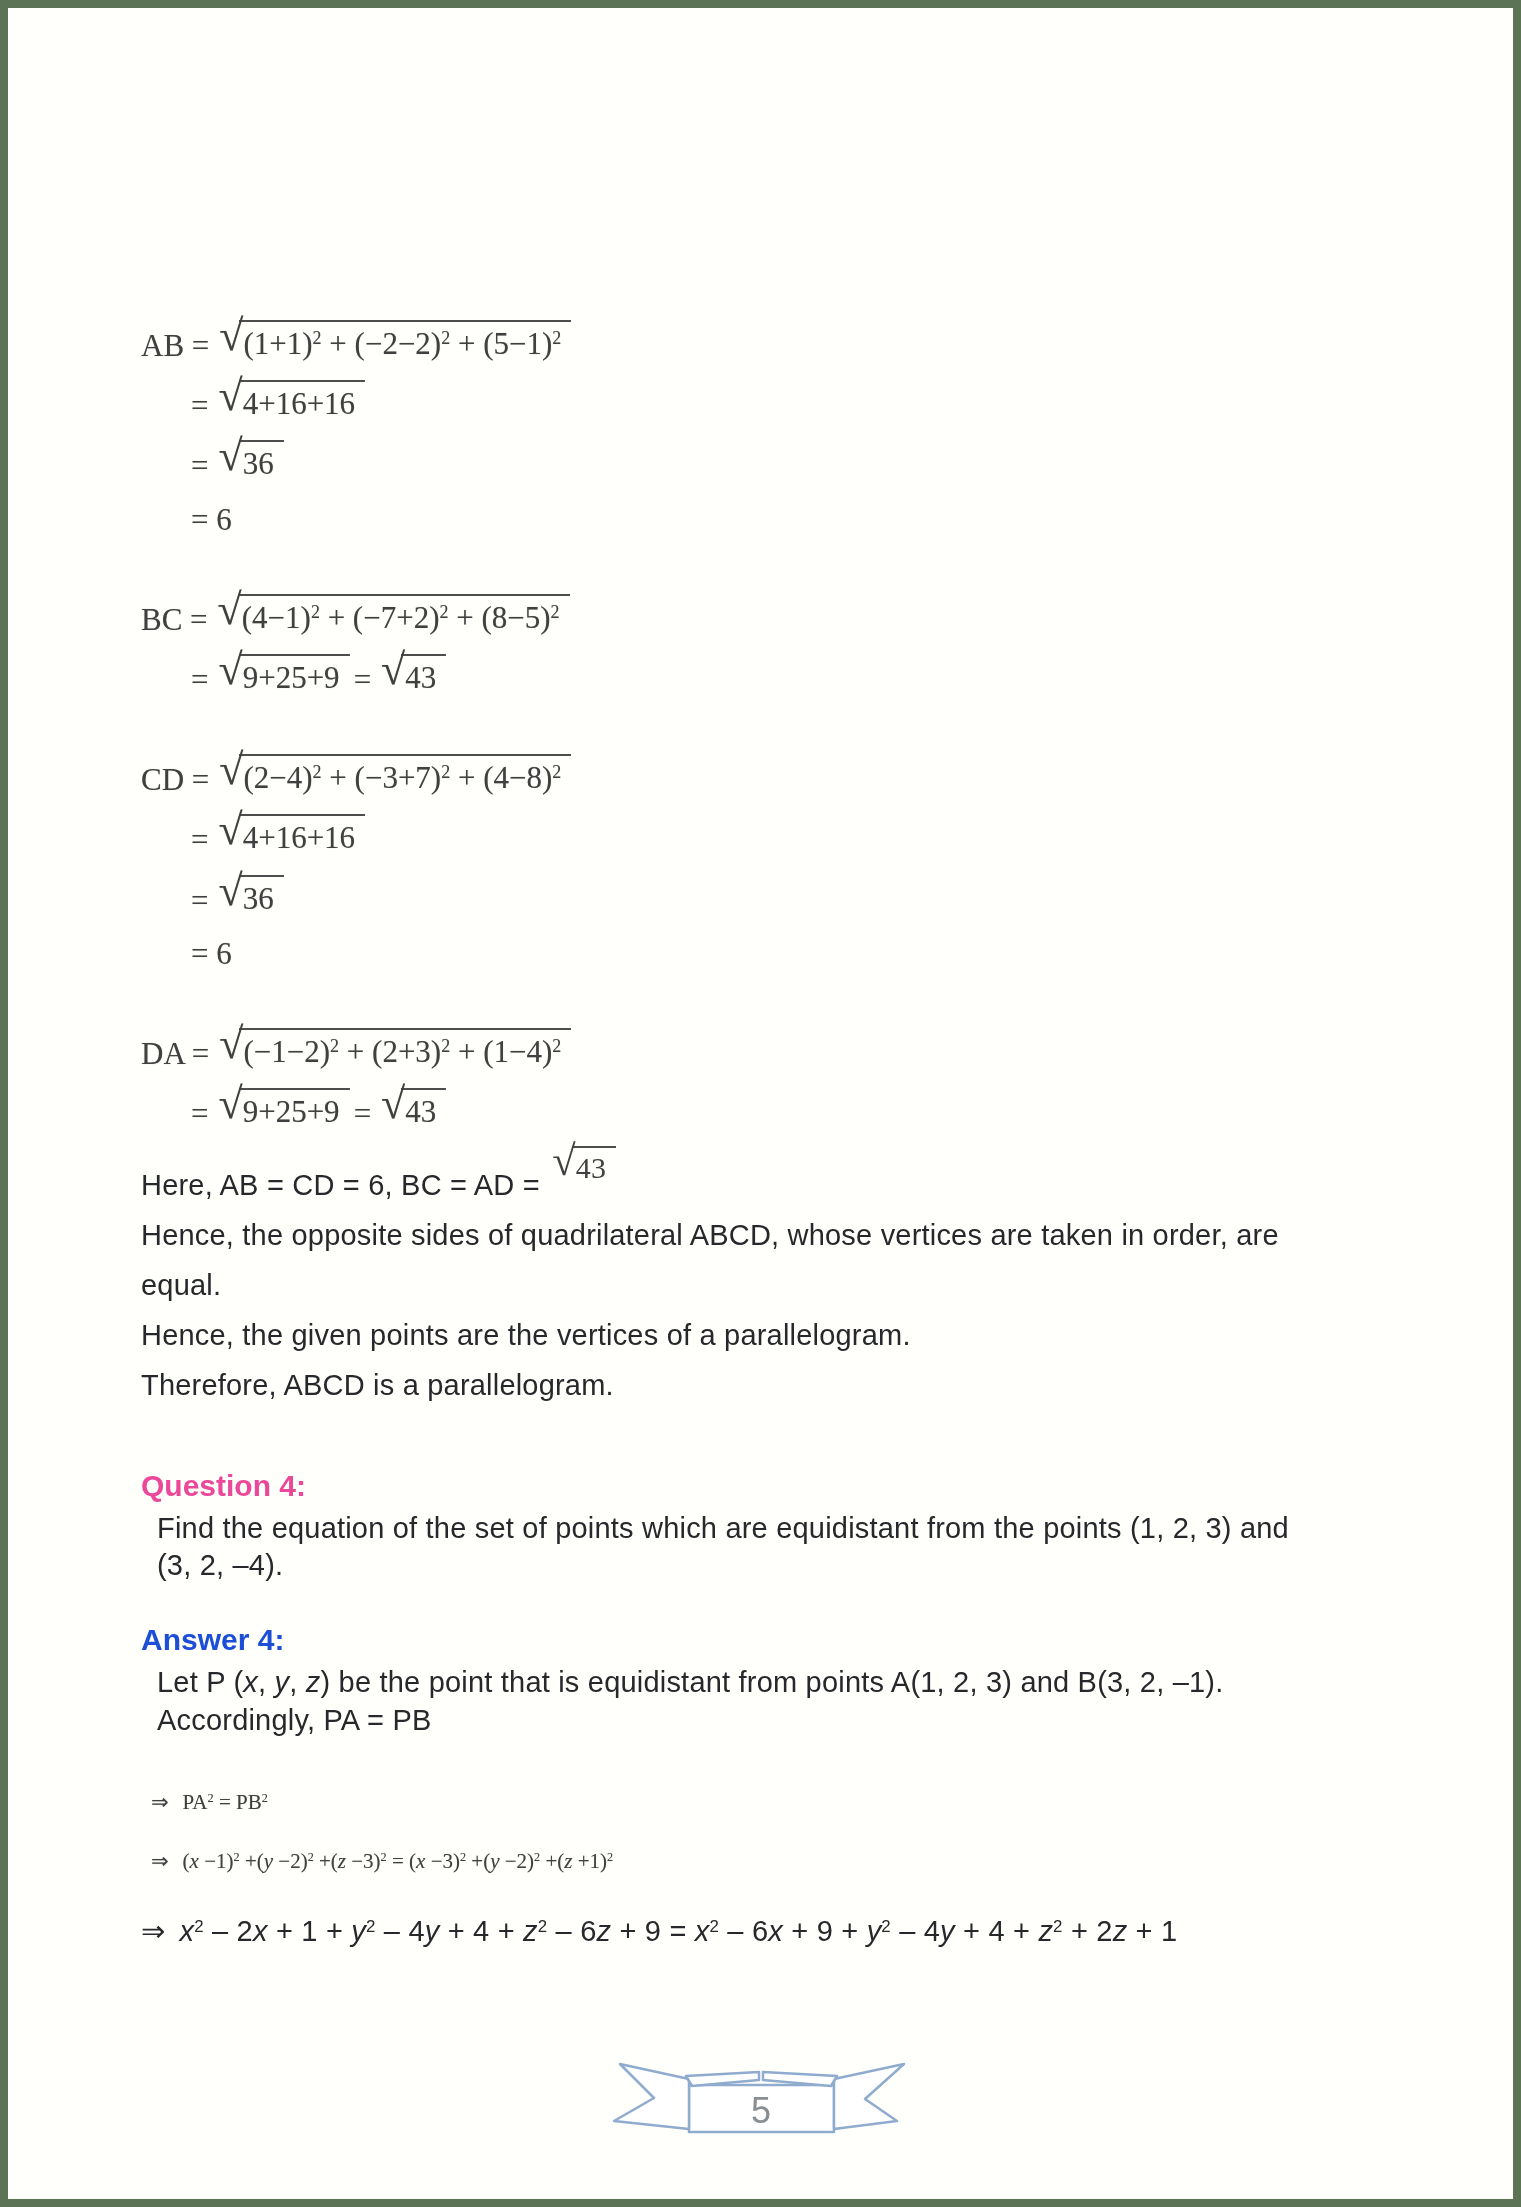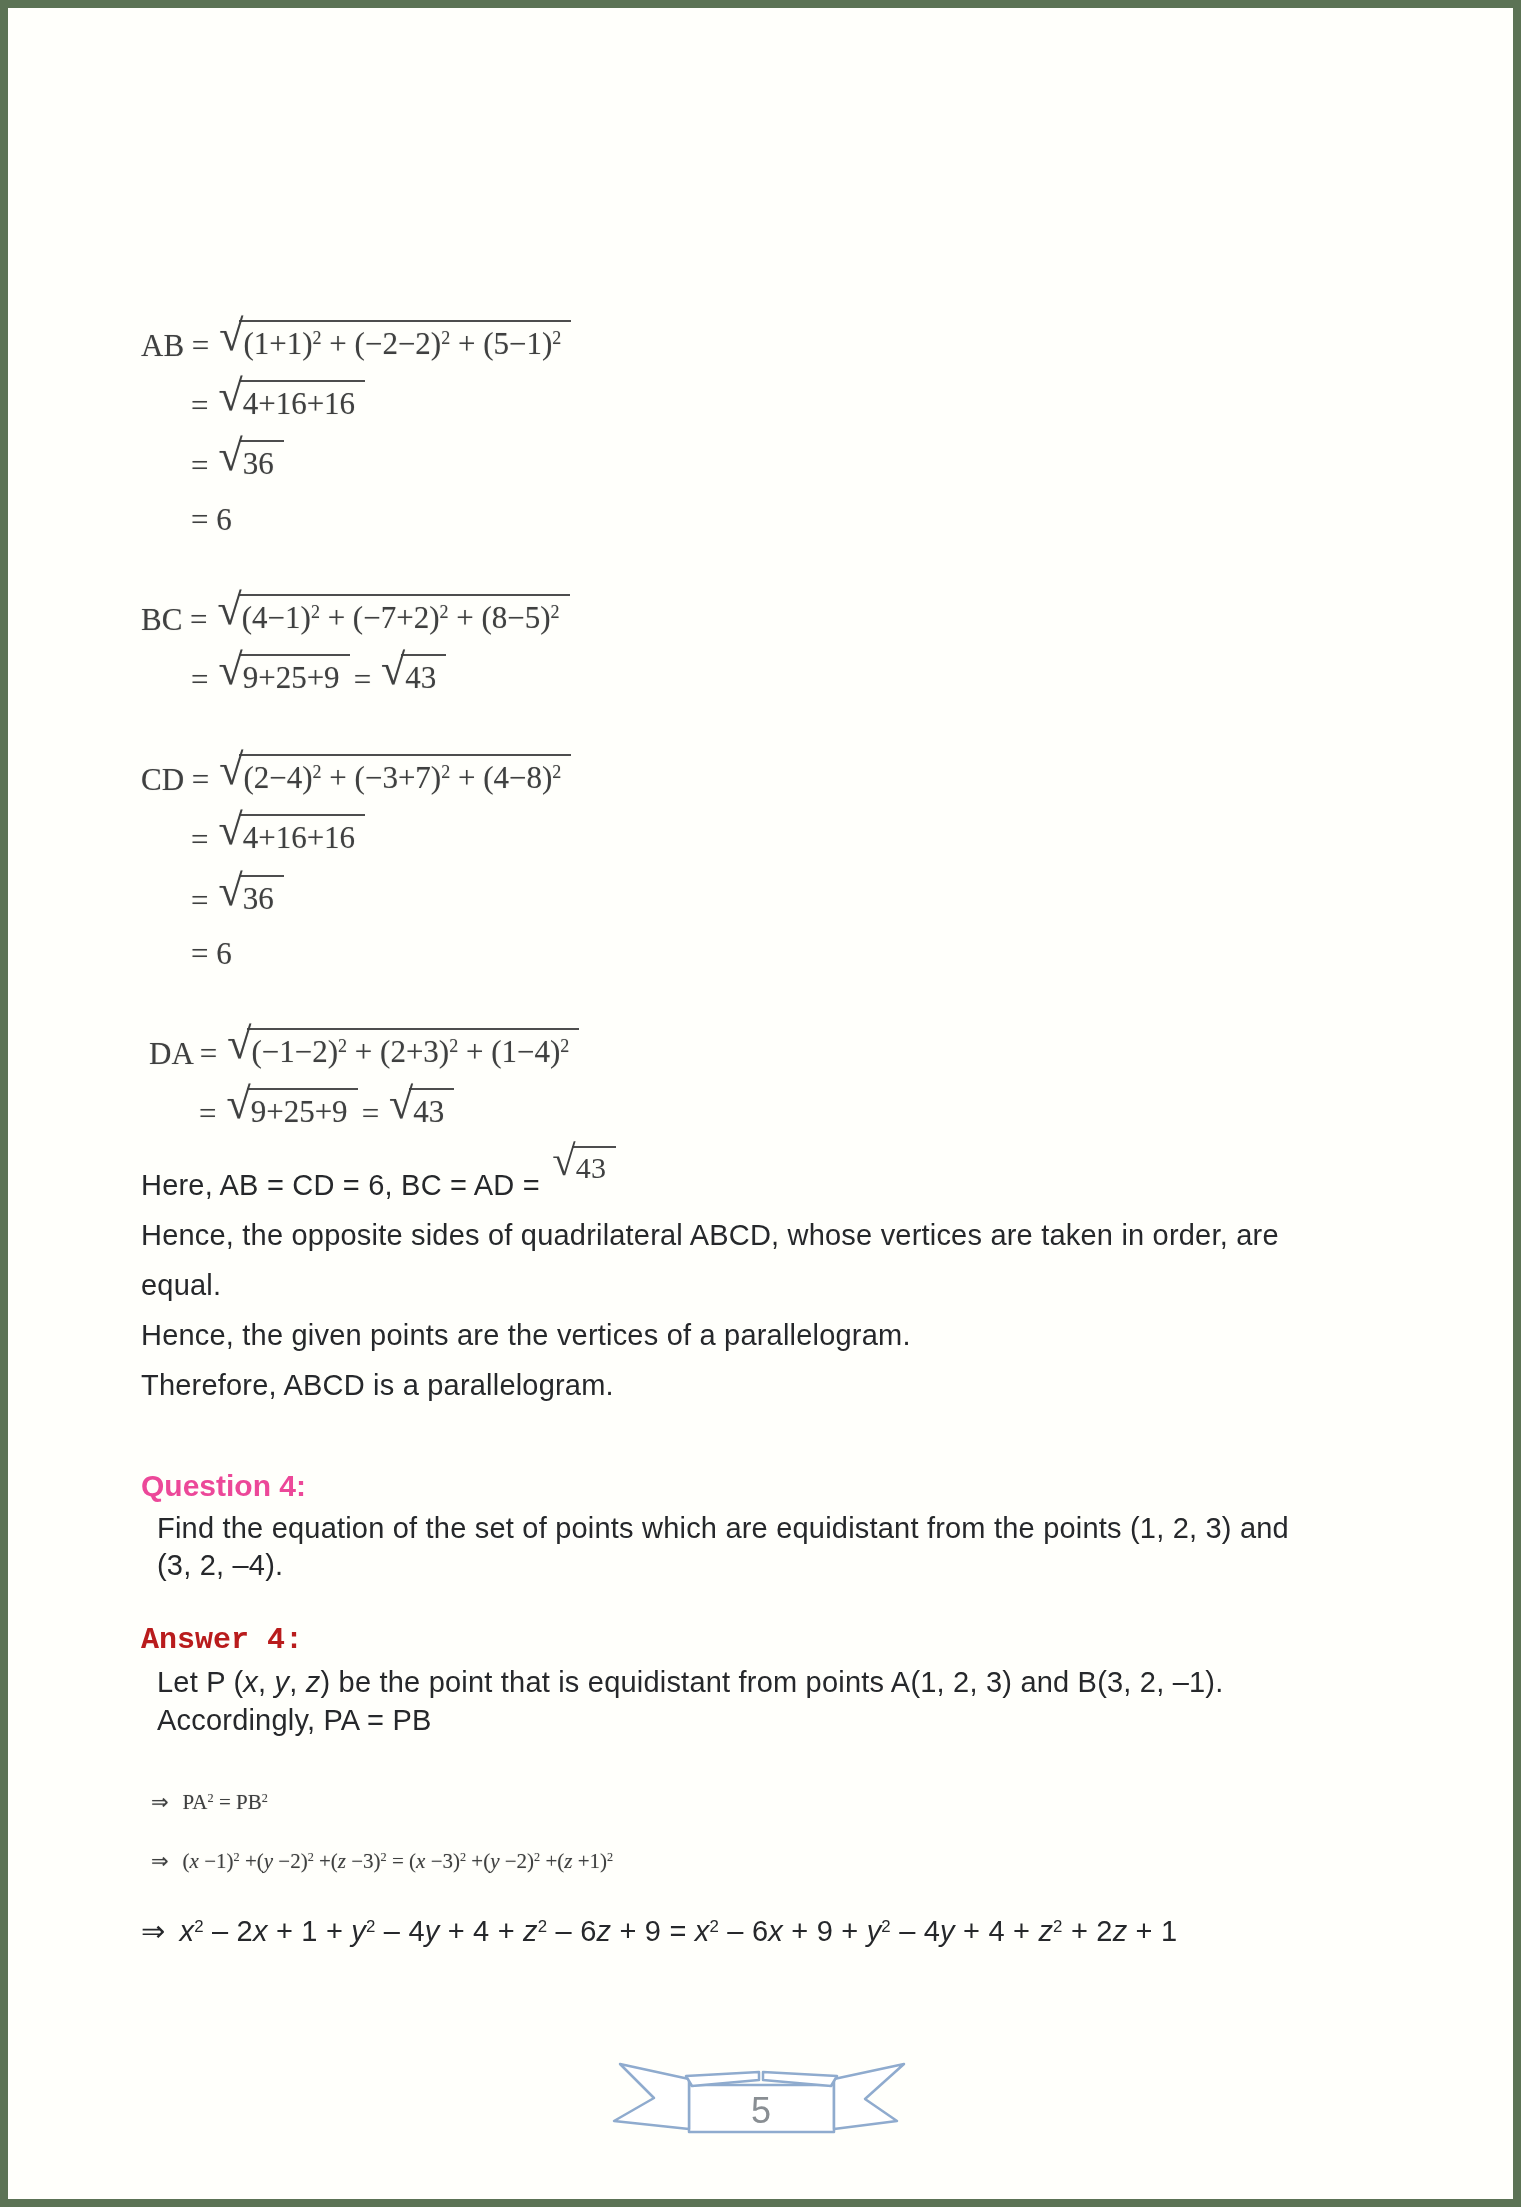--- a/index.html
+++ b/index.html
@@ -58,21 +58,21 @@
     transform:translateY(-14px);
     display:inline-flex;
   }
   .here-line .rbar{padding-top:1px;border-top-width:2px;}
   .qa-section{margin-top:58px;}
   .qa-heading{
     font-size:30px;font-weight:bold;
     margin:0 0 8px 0;
   }
   .q-heading{color:#ec4899;}
-  .a-heading{color:#b91c1c;font-family:Liberation Mono, monospace;}
+  .a-heading{color:#1d4ed8;}
   .qa-text{font-size:29px;line-height:1.22;letter-spacing:.2px;}
   .qa-text .tline{margin:0 0 2px 16px;}
   .answer-section{margin-top:40px;}
   
   .imp{white-space:nowrap;}
   .imp .arrow{margin-right:14px;}
   .imp-serif{
     font-family:"Liberation Serif",serif;
     font-size:21px;color:#3f4040;
     text-shadow:0 0 1px rgba(70,70,70,.35);
@@ -140,21 +140,21 @@
             <span class="rsign">√</span>
             <span class="rbar">4+16+16</span>
           </span></div>
         <div class="eqline cont"><span class="etxt">=</span><span class="sqrt">
             <span class="rsign">√</span>
             <span class="rbar">36</span>
           </span></div>
         <div class="eqline cont"><span class="etxt">= 6</span></div>
       </div>
 
-    <div class="eqblock" style="margin-bottom:28px;margin-left:8px;">
+    <div class="eqblock" style="margin-bottom:28px;">
         <div class="eqline"><span class="etxt">DA =</span><span class="sqrt">
             <span class="rsign">√</span>
             <span class="rbar">(−1−2)<sup>2</sup> + (2+3)<sup>2</sup> + (1−4)<sup>2</sup></span>
           </span></div>
         <div class="eqline cont"><span class="etxt">=</span><span class="sqrt">
             <span class="rsign">√</span>
             <span class="rbar">9+25+9</span>
           </span><span class="etxt">=</span><span class="sqrt">
             <span class="rsign">√</span>
             <span class="rbar">43</span>

